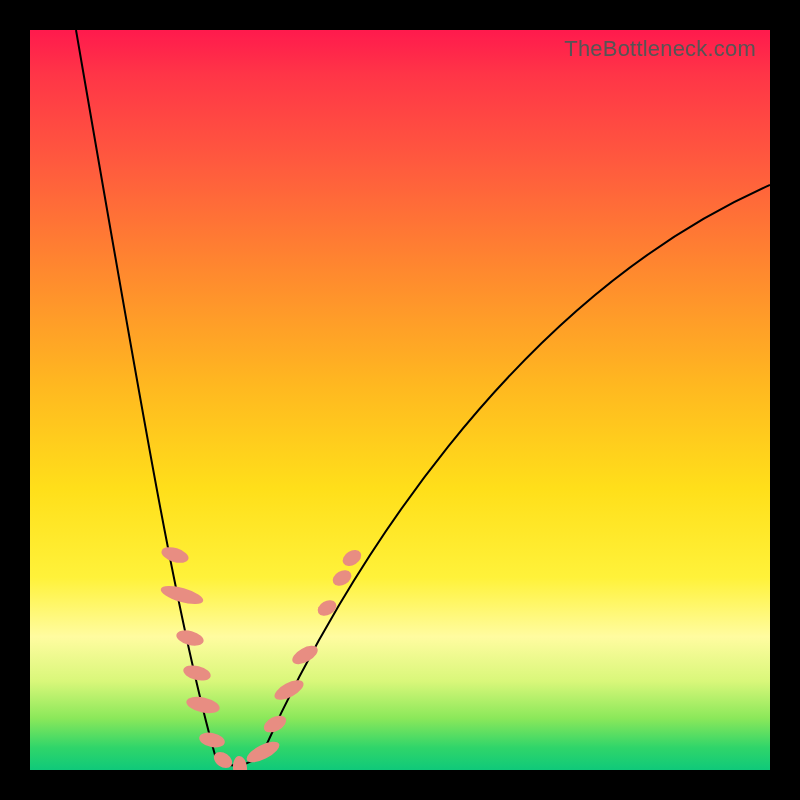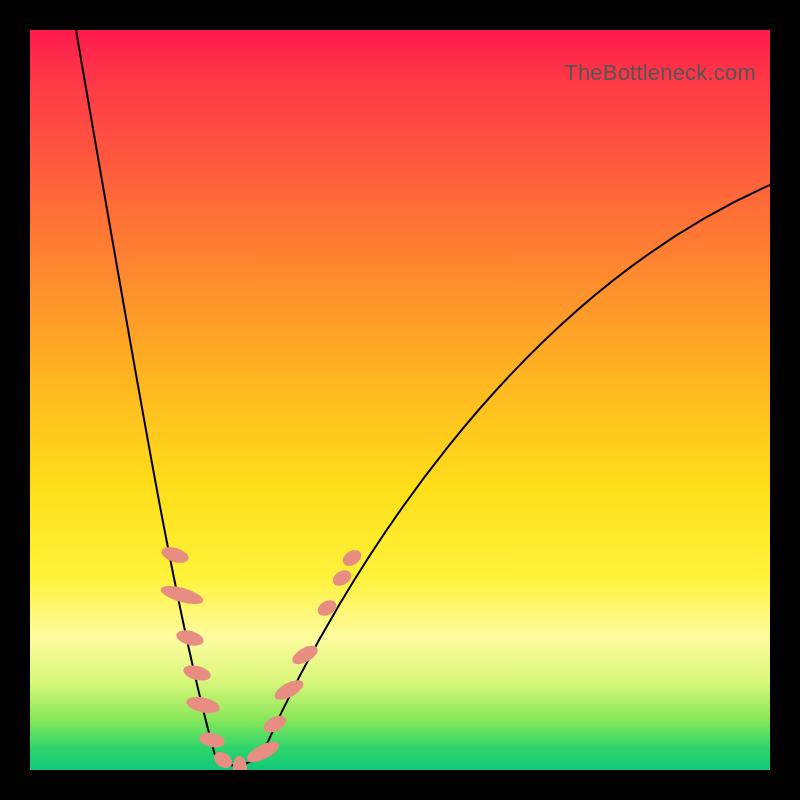--- a/index.html
+++ b/index.html
@@ -42,21 +42,20 @@
   .watermark {
     position: absolute;
     top: 6px;
     right: 14px;
     color: #555;
     font-size: 22px;
     font-weight: 500;
     letter-spacing: 0.2px;
     z-index: 10;
     user-select: none;
-    margin-top: 24px;
   }
   svg.curve {
     position: absolute;
     left: 0;
     top: 0;
     width: 740px;
     height: 740px;
     overflow: visible;
   }
   .curve-line {

